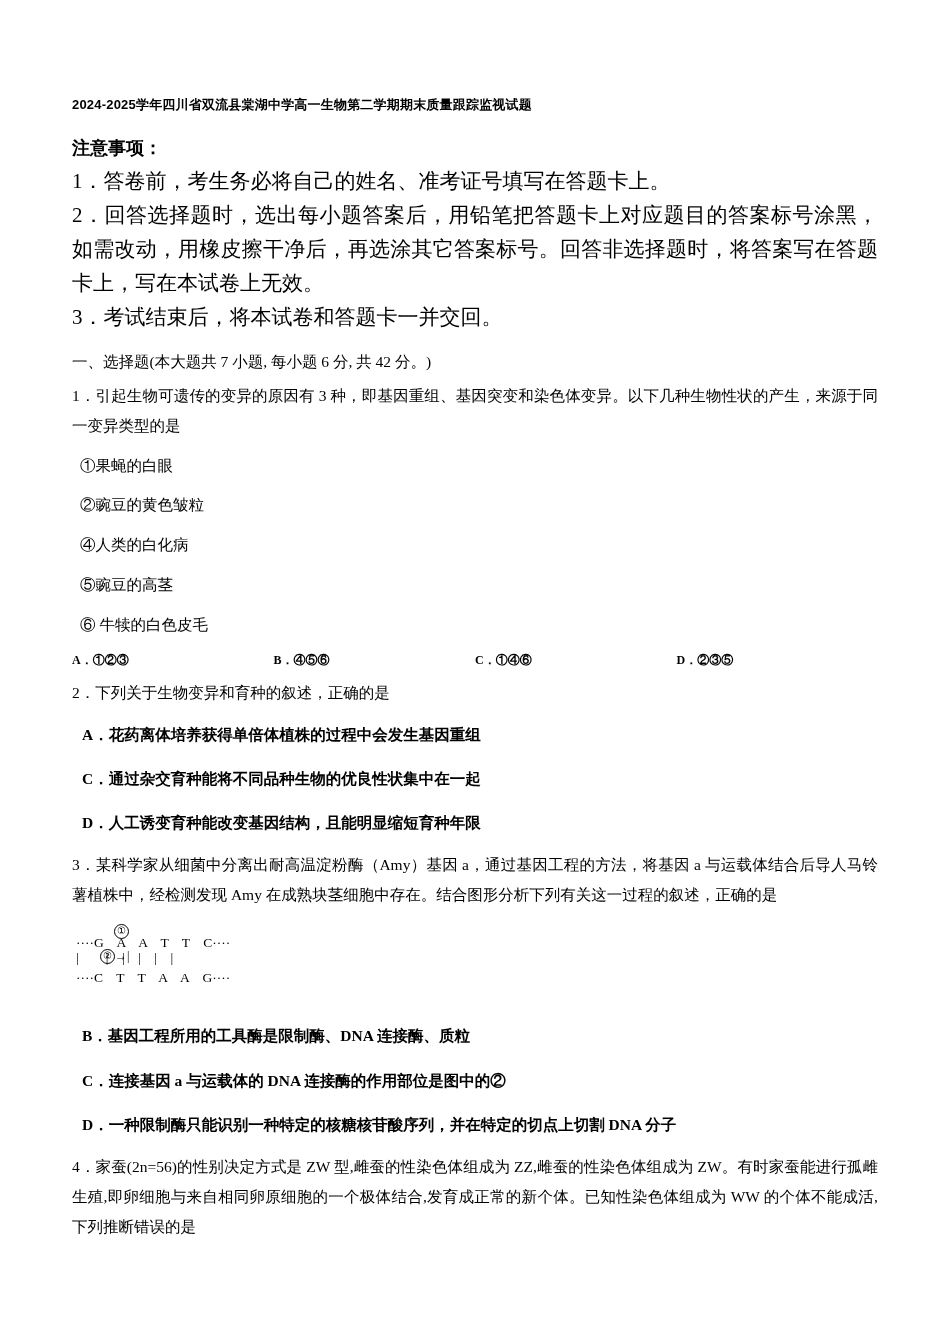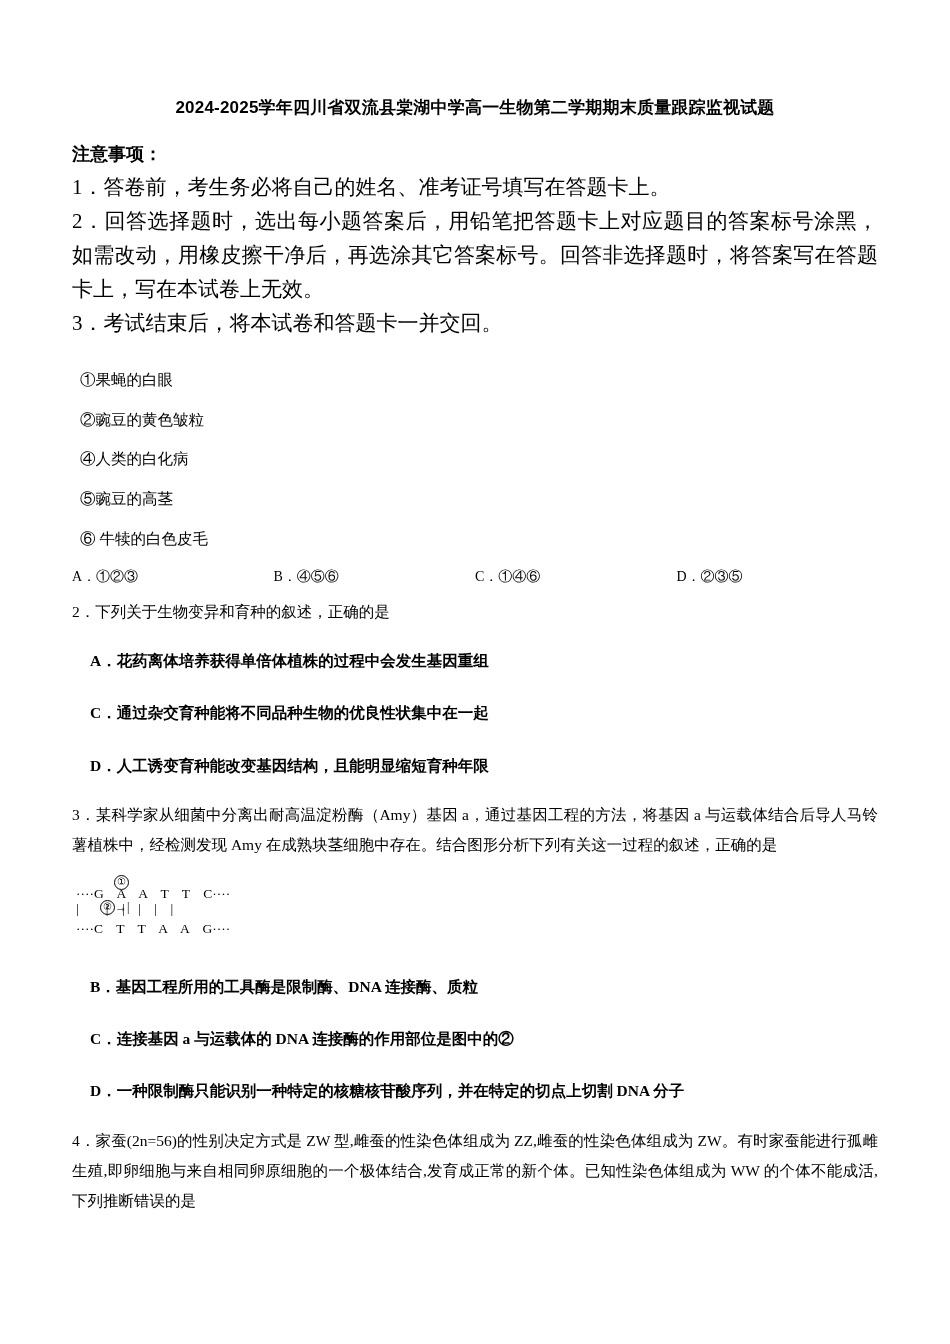--- a/index.html
+++ b/index.html
@@ -16,22 +16,21 @@
   .page {
     width: 950px;
     min-height: 1344px;
     box-sizing: border-box;
     padding: 96px 72px 40px 72px;
     position: relative;
   }
   .doc-title {
     font-family: "Liberation Sans", sans-serif;
     font-weight: bold;
-    font-size: 17px;
-    text-align: center;
+    font-size: 13px;
     letter-spacing: 0.2px;
     margin: 0 0 22px 0;
     line-height: 1.4;
   }
   .notice-head {
     font-family: "Liberation Serif", serif;
     font-size: 18px;
     font-weight: bold;
     margin: 0 0 4px 0;
   }
@@ -53,33 +52,33 @@
     margin: 0;
     text-align: justify;
   }
   .sub-item {
     font-size: 15.5px;
     line-height: 2.05;
     margin: 8px;
   }
   .options-row {
     display: flex;
-    font-size: 14px;
-    font-weight: normal;
+    font-size: 12px;
+    font-weight: bold;
     line-height: 2.0;
     margin: 2px 0 6px 0;
   }
   .options-row > div {
     width: 25%;
   }
   .opt-line {
     font-size: 15.5px;
     font-weight: bold;
     line-height: 2.35;
-    margin: 16px;
+    margin: 8px;
     padding-left: 2px;
   }
   .dna-fig {
     position: relative;
     width: 300px;
     height: 72px;
     margin: 16px 0 20px 4px;
   }
   .dna-fig .row {
     position: absolute;
@@ -112,21 +111,23 @@
 
   <h1 class="doc-title">2024-2025学年四川省双流县棠湖中学高一生物第二学期期末质量跟踪监视试题</h1>
 
   <p class="notice-head">注意事项：</p>
   <p class="notice-line">1．答卷前，考生务必将自己的姓名、准考证号填写在答题卡上。</p>
   <p class="notice-line">2．回答选择题时，选出每小题答案后，用铅笔把答题卡上对应题目的答案标号涂黑，如需改动，用橡皮擦干净后，再选涂其它答案标号。回答非选择题时，将答案写在答题卡上，写在本试卷上无效。</p>
   <p class="notice-line">3．考试结束后，将本试卷和答题卡一并交回。</p>
 
   <div class="spacer-sm"></div>
 
+  <p class="section-head">一、选择题(本大题共 7 小题, 每小题 6 分, 共 42 分。)</p>
 
+  <p class="q-text"><span>1．</span><span>引起生物可遗传的变异的原因有 3 种，即基因重组、基因突变和染色体变异。以下几种生物性状的产生，来源于同一变异类型的是</span></p>
 
   <p class="sub-item">①果蝇的白眼</p>
   <p class="sub-item">②豌豆的黄色皱粒</p>
   <p class="sub-item">④人类的白化病</p>
   <p class="sub-item">⑤豌豆的高茎</p>
   <p class="sub-item">⑥ 牛犊的白色皮毛</p>
 
   <div class="options-row">
     <div>A．①②③</div>
     <div>B．④⑤⑥</div>

